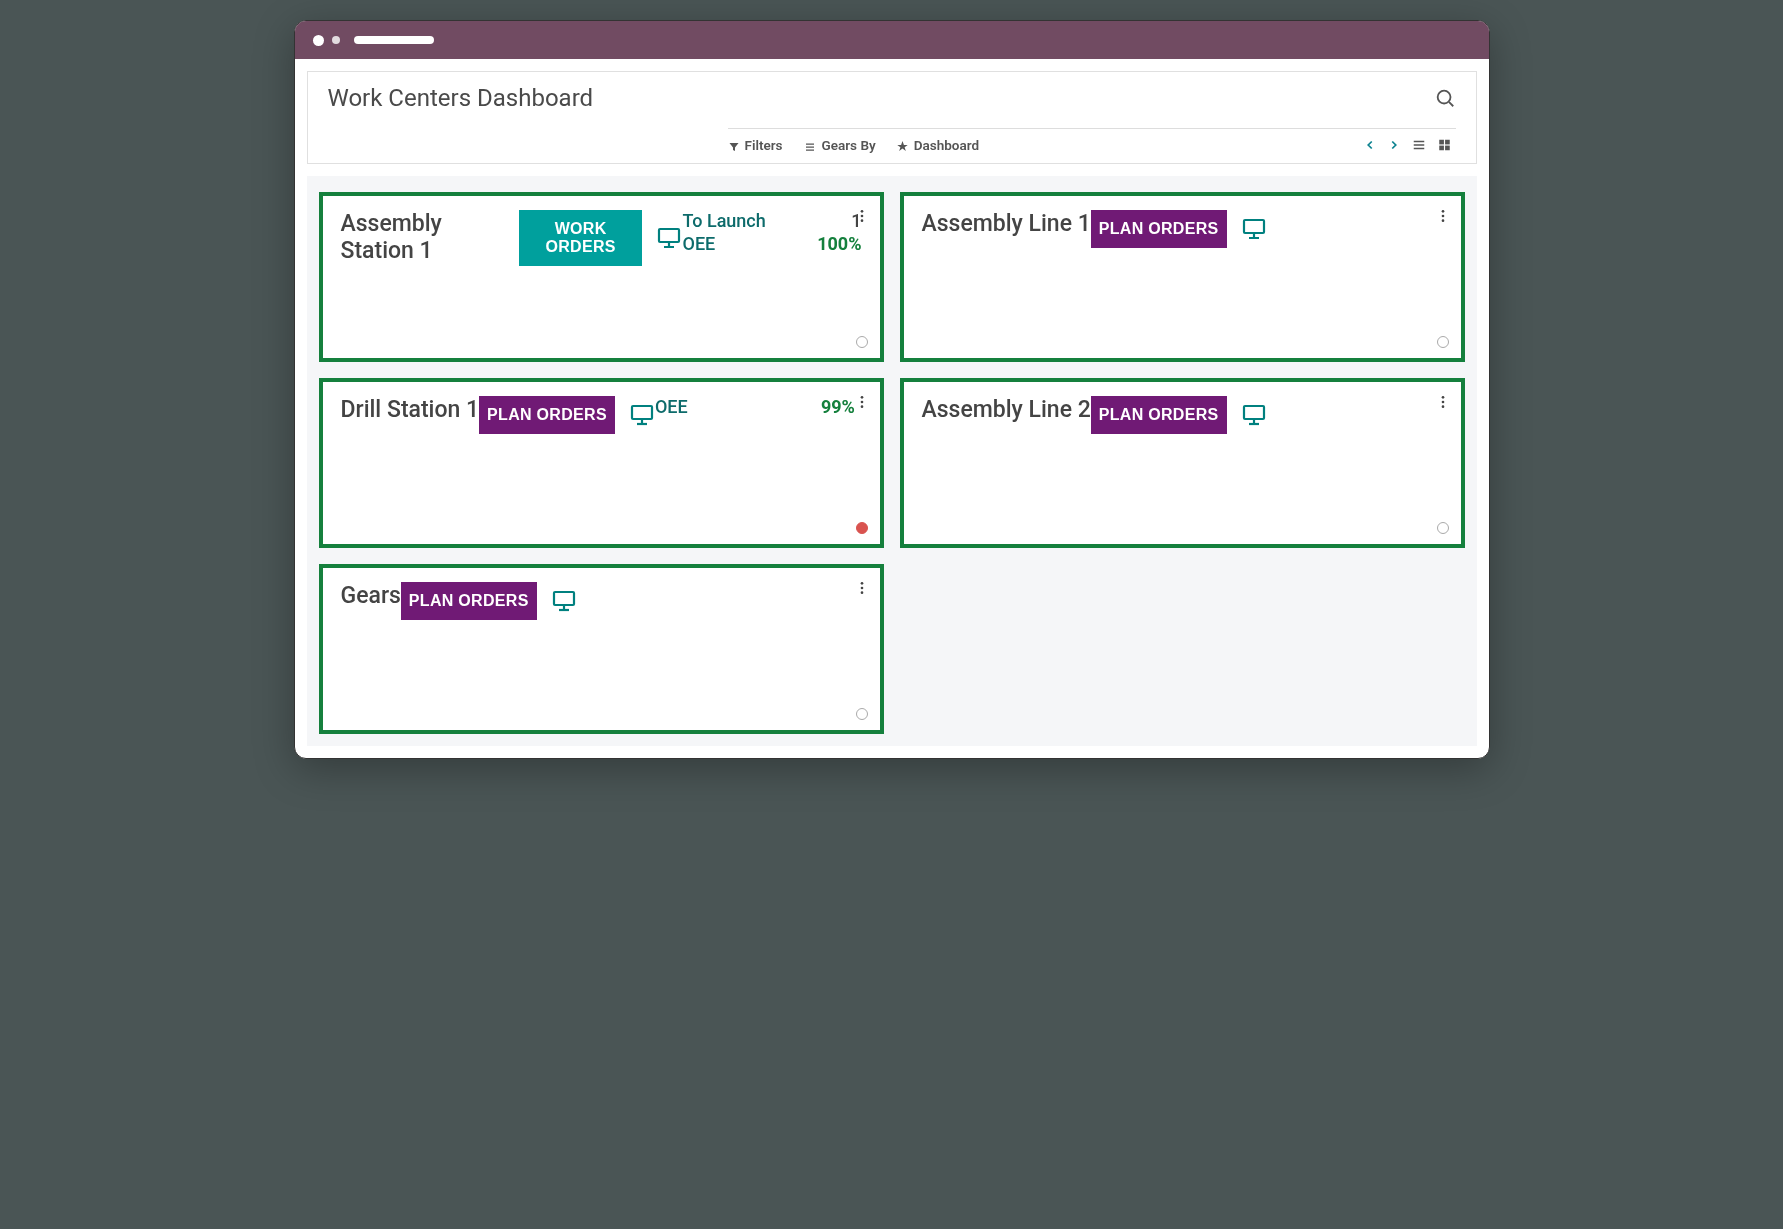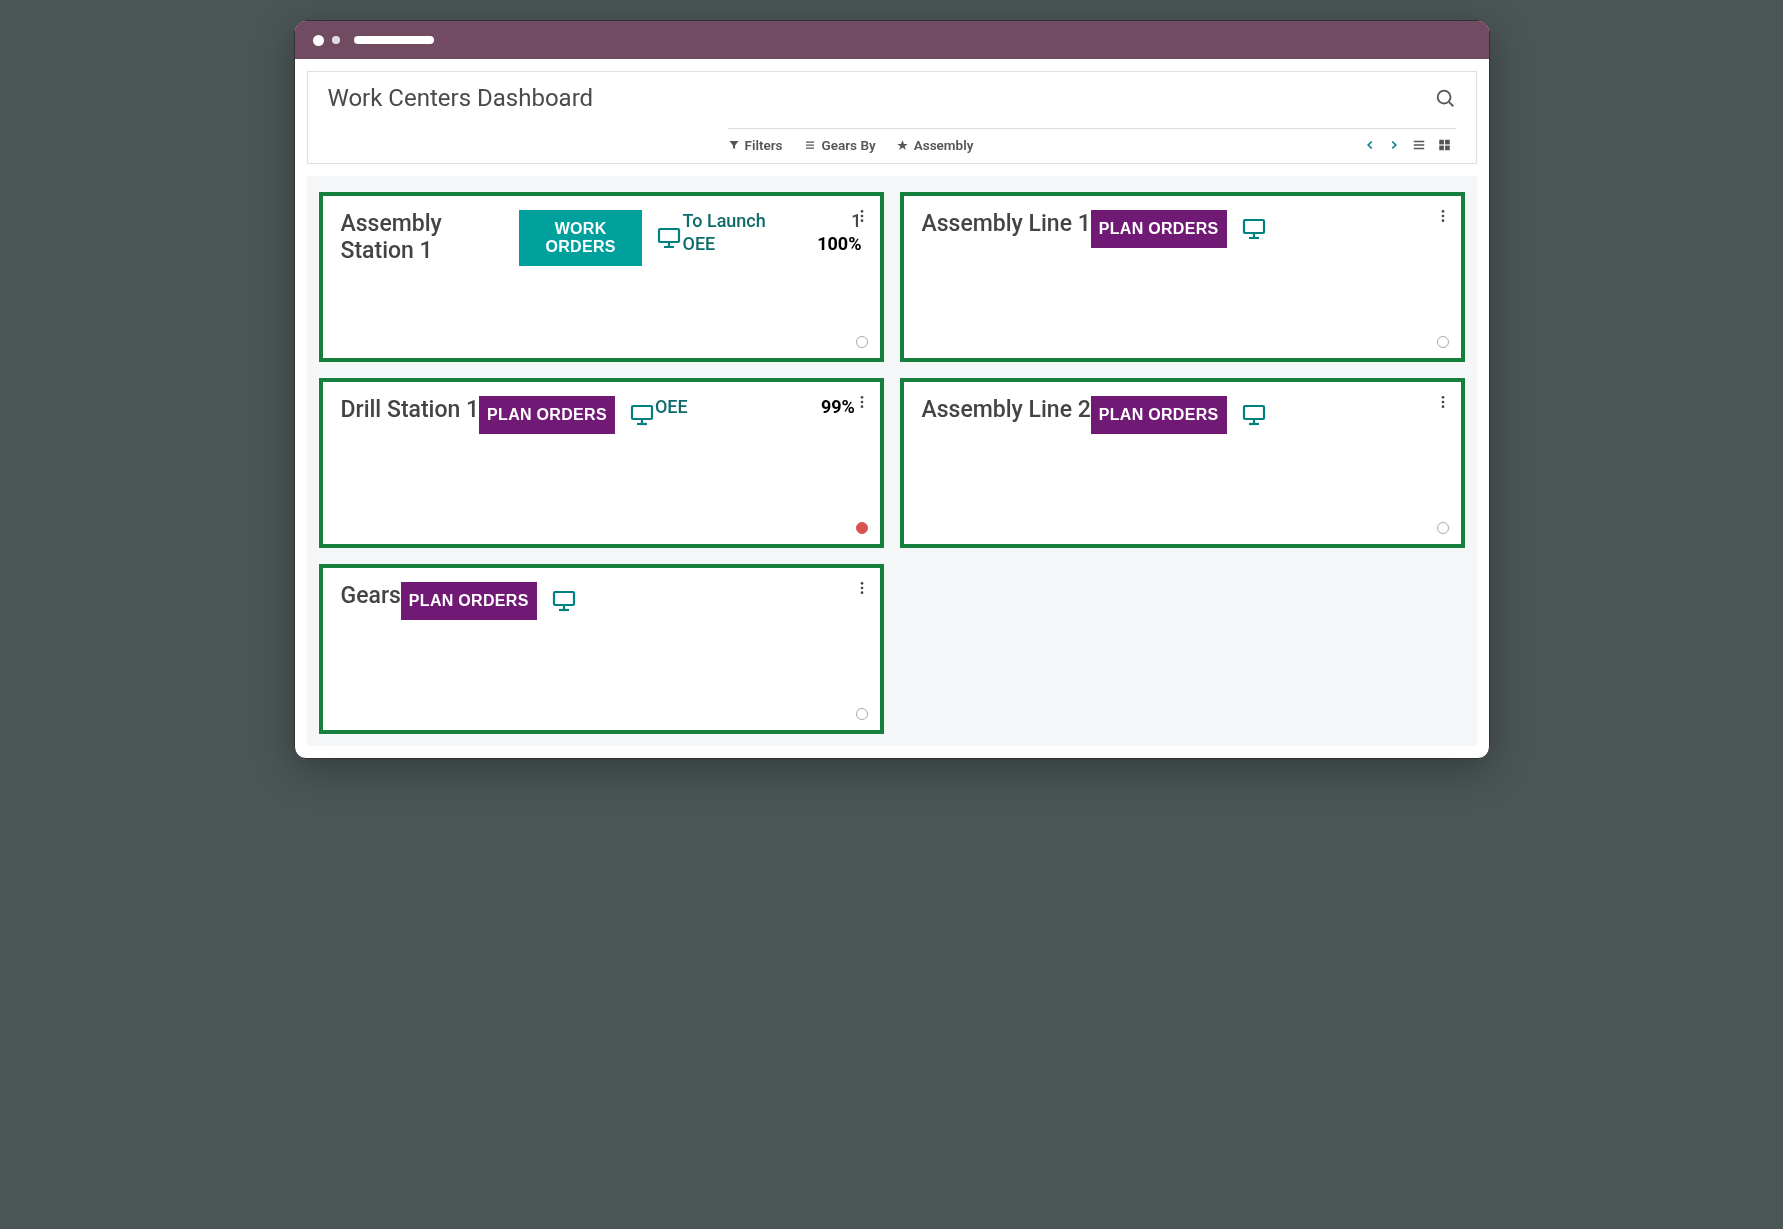--- a/index.html
+++ b/index.html
@@ -54,21 +54,21 @@
     display: flex;
     align-items: center;
     justify-content: space-between;
     margin-left: 400px;
     padding-right: 4px;
   }
   .header-wrap { padding: 8px 20px 10px 20px;}
   .toolbar-left { display:flex; gap: 20px; align-items:center;}
   .toolbar-item {
     display: inline-flex;
-    align-items: center;
+    align-items: flex-end;
     gap: 5px;
     font-size: 13.5px;
     color: #555;
     font-weight: 600;
     cursor: pointer;
   }
   .toolbar-right { display:flex; gap: 10px; align-items:center;}
   .nav-chevron { color: #0d8390; font-weight: bold; cursor:pointer;}
   .view-icon { color: #555; cursor:pointer;}
   .dash-bg { background: #f5f6f8; padding: 0 12px 12px 12px; margin: 0 12px 12px 12px;}
@@ -119,21 +119,21 @@
   }
   .stat-row {
     display:flex;
     justify-content: space-between;
     font-size: 18px;
     color: #0d6b6b;
     font-weight: 500;
     margin-bottom: 2px;
   }
   .stat-row .val { color:#444; }
-  .stat-row .val-bold { color:#000000; font-weight:700;}
+  .stat-row .val-bold { color:#15803d; font-weight:700;}
   .kebab {
     position:absolute;
     top: 10px;
     right: 10px;
     cursor:pointer;
     color:#444;
   }
   .status-dot {
     width: 12px; height: 12px; border-radius:50%;
     border: 1.5px solid #aaa;
@@ -185,21 +185,21 @@
                   </svg>
                 </span>
               <span>Gears By</span>
             </span>
             <span class="toolbar-item">
               <span>
                   <svg width="13" height="13" viewBox="0 0 24 24" fill="currentColor">
                     <path d="M12 2l2.6 7h7l-5.7 4.3 2.2 7-6.1-4.4-6.1 4.4 2.2-7L2.4 9h7z"></path>
                   </svg>
                 </span>
-              <span>Assembly</span>
+              <span>Dashboard</span>
             </span>
           </div>
           <div class="toolbar-right">
             <span class="nav-chevron">
               <svg width="14" height="14" viewBox="0 0 24 24" fill="none" stroke="currentColor" stroke-width="3">
                   <polyline points="15 18 9 12 15 6"></polyline>
                 </svg>
             </span>
             <span class="nav-chevron">
               <svg width="14" height="14" viewBox="0 0 24 24" fill="none" stroke="currentColor" stroke-width="3">

